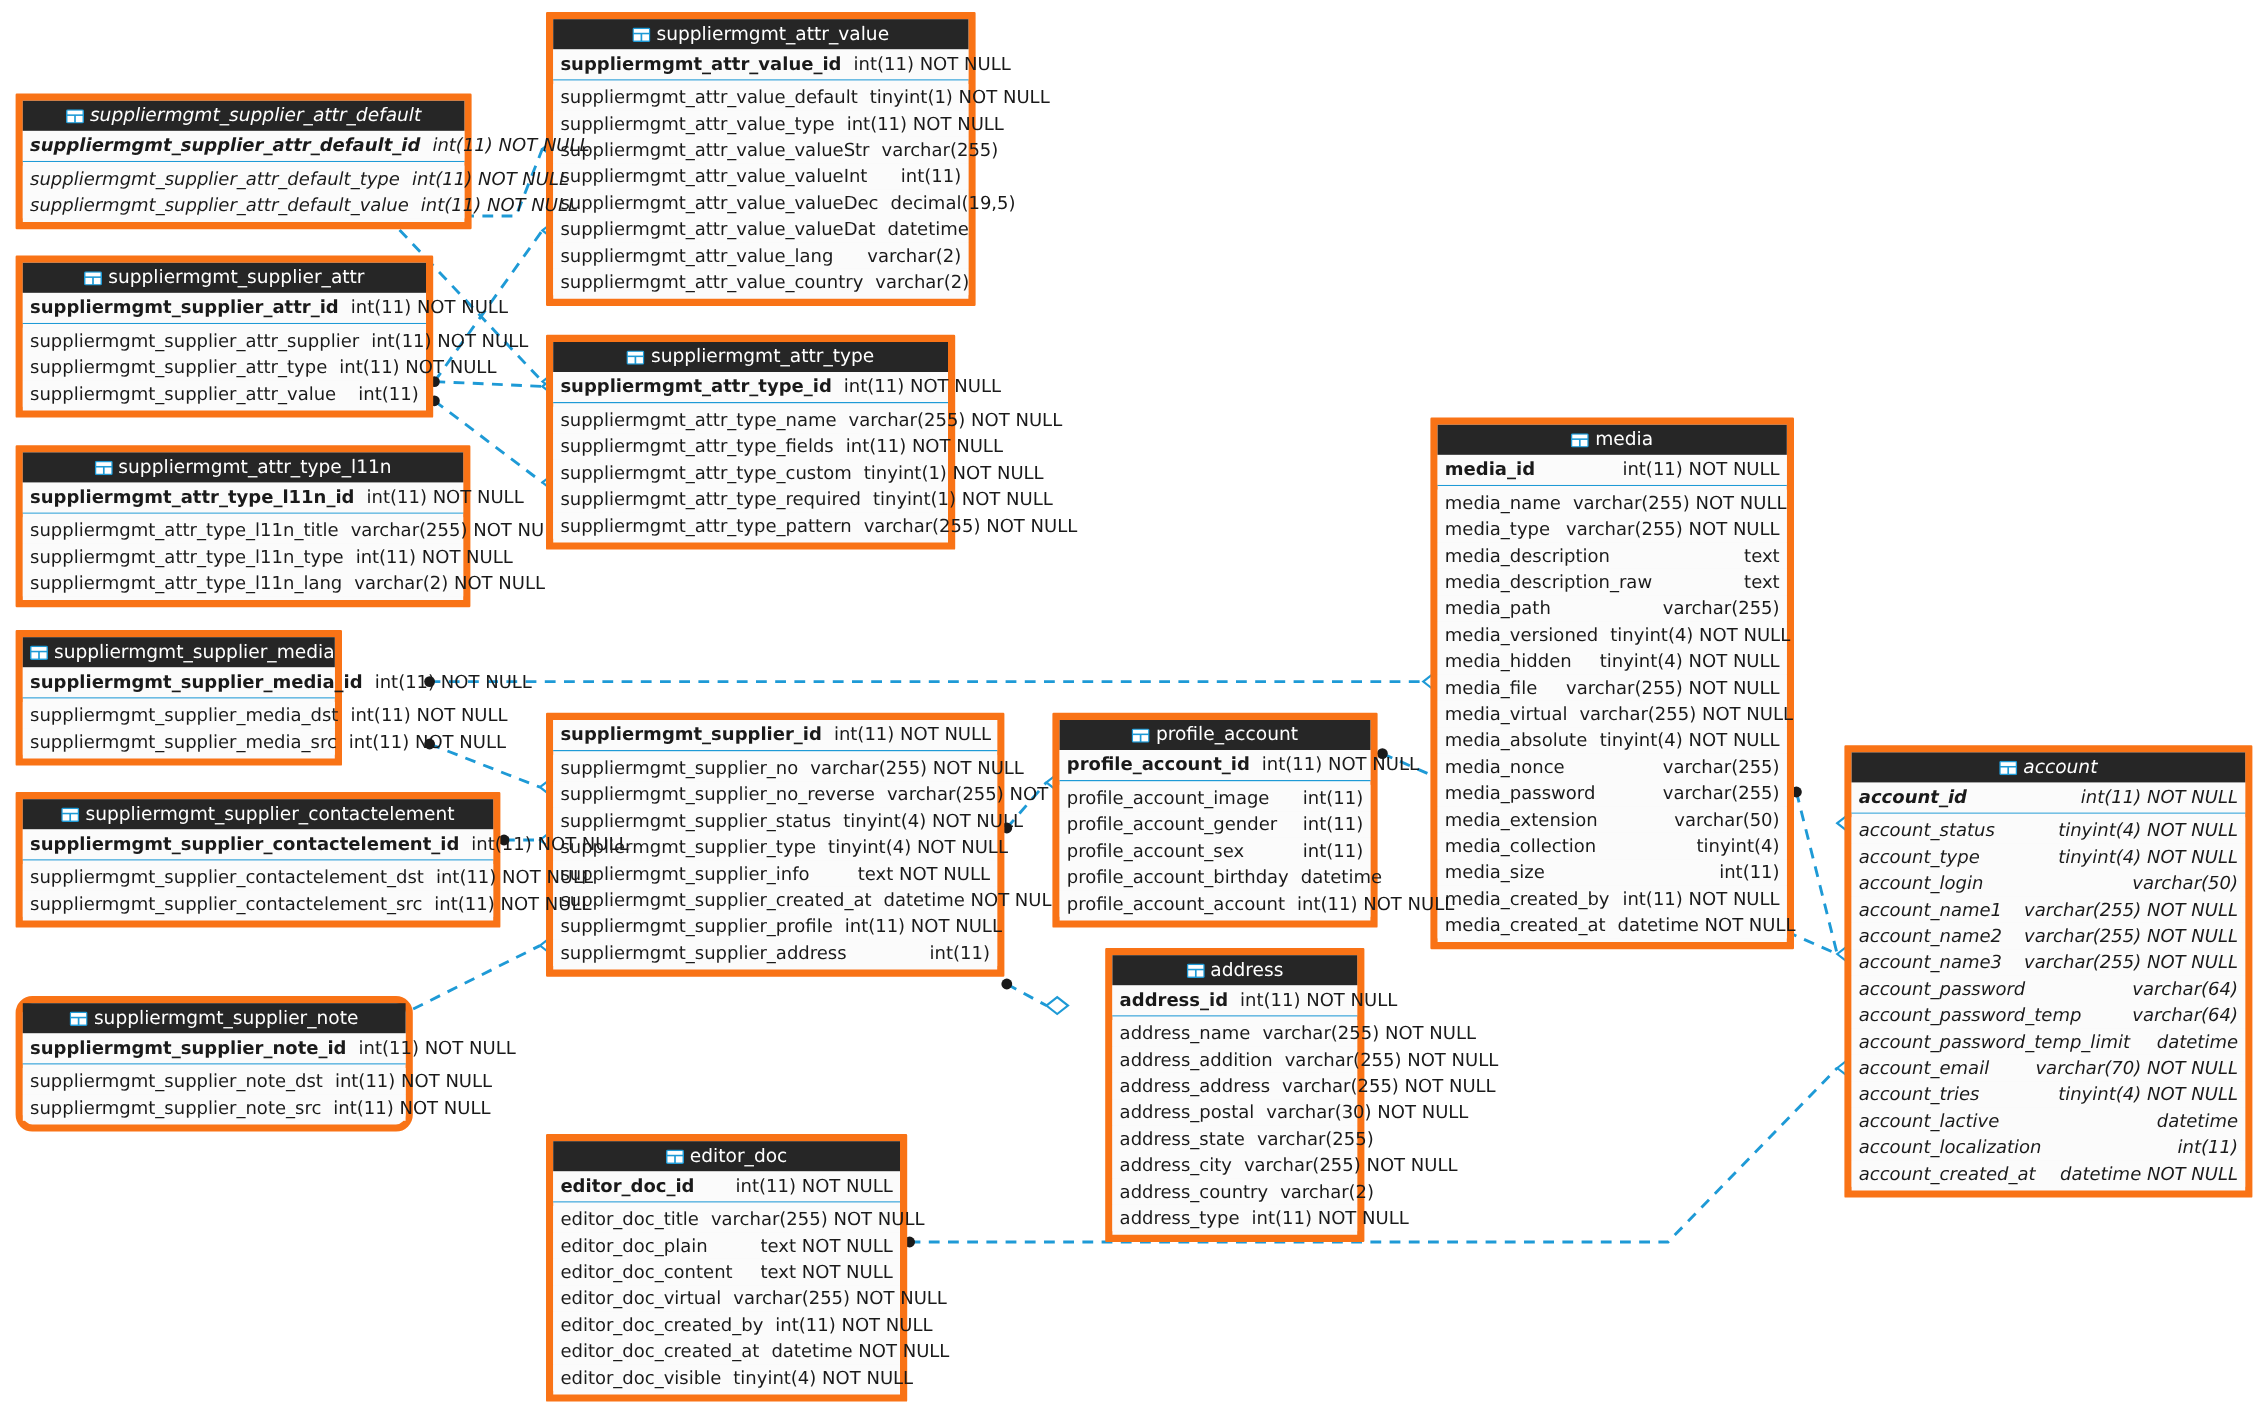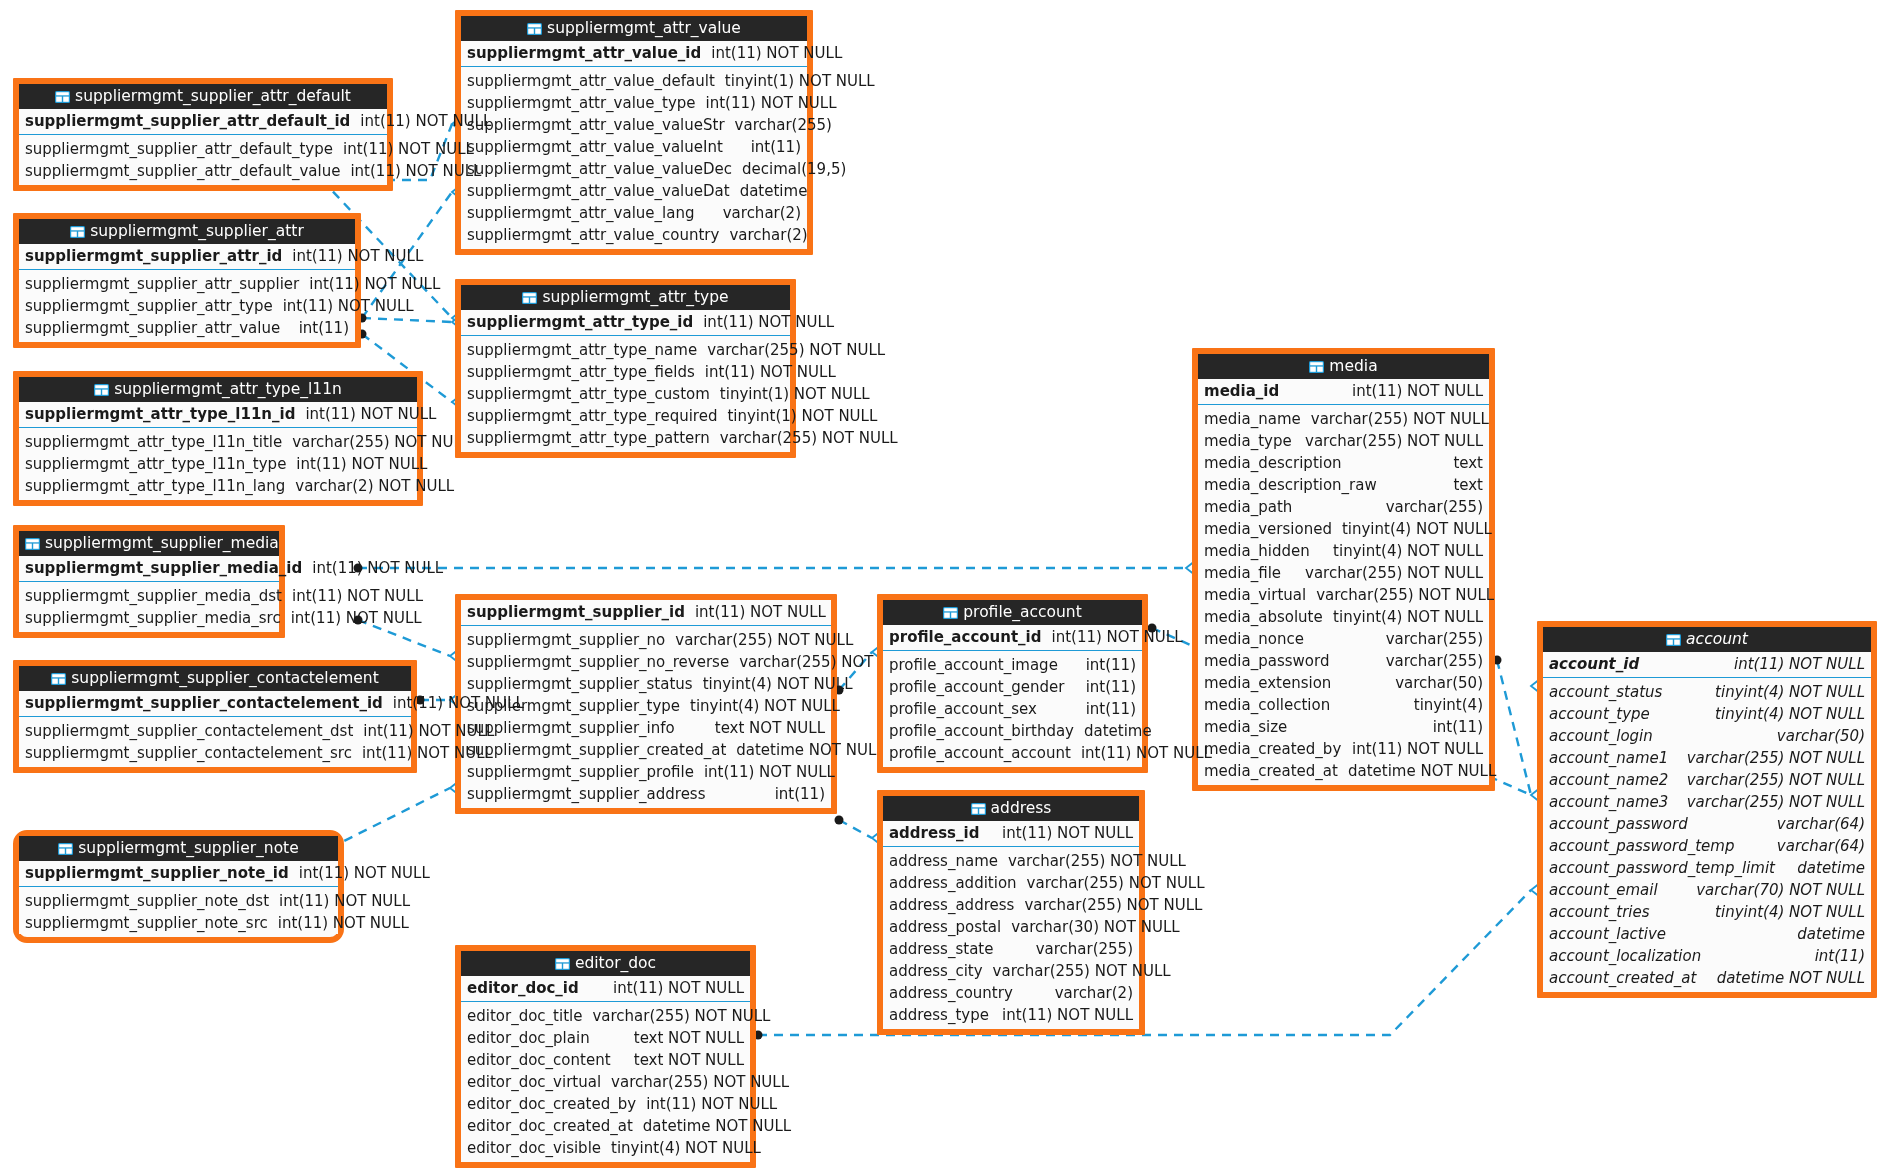--- a/index.html
+++ b/index.html
@@ -179,21 +179,21 @@
           <div class="field-row">
             <span class="f-name">suppliermgmt_attr_value_lang</span>
             <span class="f-type">varchar(2)</span>
           </div>
           <div class="field-row">
             <span class="f-name">suppliermgmt_attr_value_country</span>
             <span class="f-type">varchar(2)</span>
           </div>
         </div>
       </div>
-      <div class="table-box" style="left: 13px; top: 78px; width: 380px;">
+      <div class="table-box" style="left: 13px; top: 78px; width: 380px; font-style: italic;">
         <div class="tbl-header"><span class="tbl-icon"><svg width="15" height="12" viewBox="0 0 15 12">
               <rect x="0" y="0" width="15" height="12" rx="1.5" fill="#1e9ad6"></rect>
               <rect x="1.2" y="1.2" width="12.6" height="3.1" fill="#ffffff"></rect>
               <rect x="1.2" y="5.6" width="5.6" height="5.2" fill="#ffffff"></rect>
               <rect x="8.2" y="5.6" width="5.6" height="5.2" fill="#ffffff"></rect>
             </svg></span><span>suppliermgmt_supplier_attr_default</span></div>
         <div class="pk-row">
           <div class="field-row">
             <span class="f-name">suppliermgmt_supplier_attr_default_id</span>
             <span class="f-type">int(11) NOT NULL</span>
@@ -231,21 +231,21 @@
           <div class="field-row">
             <span class="f-name">suppliermgmt_supplier_attr_type</span>
             <span class="f-type">int(11) NOT NULL</span>
           </div>
           <div class="field-row">
             <span class="f-name">suppliermgmt_supplier_attr_value</span>
             <span class="f-type">int(11)</span>
           </div>
         </div>
       </div>
-      <div class="table-box" style="left: 13px; top: 371px; width: 410px;">
+      <div class="table-box" style="left: 13px; top: 371px; width: 379px;">
         <div class="tbl-header"><span class="tbl-icon"><svg width="15" height="12" viewBox="0 0 15 12">
               <rect x="0" y="0" width="15" height="12" rx="1.5" fill="#1e9ad6"></rect>
               <rect x="1.2" y="1.2" width="12.6" height="3.1" fill="#ffffff"></rect>
               <rect x="1.2" y="5.6" width="5.6" height="5.2" fill="#ffffff"></rect>
               <rect x="8.2" y="5.6" width="5.6" height="5.2" fill="#ffffff"></rect>
             </svg></span><span>suppliermgmt_attr_type_l11n</span></div>
         <div class="pk-row">
           <div class="field-row">
             <span class="f-name">suppliermgmt_attr_type_l11n_id</span>
             <span class="f-type">int(11) NOT NULL</span>
@@ -577,21 +577,21 @@
           <div class="field-row">
             <span class="f-name">suppliermgmt_supplier_contactelement_dst</span>
             <span class="f-type">int(11) NOT NULL</span>
           </div>
           <div class="field-row">
             <span class="f-name">suppliermgmt_supplier_contactelement_src</span>
             <span class="f-type">int(11) NOT NULL</span>
           </div>
         </div>
       </div>
-      <div class="table-box" style="left: 877px; top: 790px; width: 268px;">
+      <div class="table-box" style="left: 921px; top: 790px; width: 216px;">
         <div class="tbl-header"><span class="tbl-icon"><svg width="15" height="12" viewBox="0 0 15 12">
               <rect x="0" y="0" width="15" height="12" rx="1.5" fill="#1e9ad6"></rect>
               <rect x="1.2" y="1.2" width="12.6" height="3.1" fill="#ffffff"></rect>
               <rect x="1.2" y="5.6" width="5.6" height="5.2" fill="#ffffff"></rect>
               <rect x="8.2" y="5.6" width="5.6" height="5.2" fill="#ffffff"></rect>
             </svg></span><span>address</span></div>
         <div class="pk-row">
           <div class="field-row">
             <span class="f-name">address_id</span>
             <span class="f-type">int(11) NOT NULL</span>

